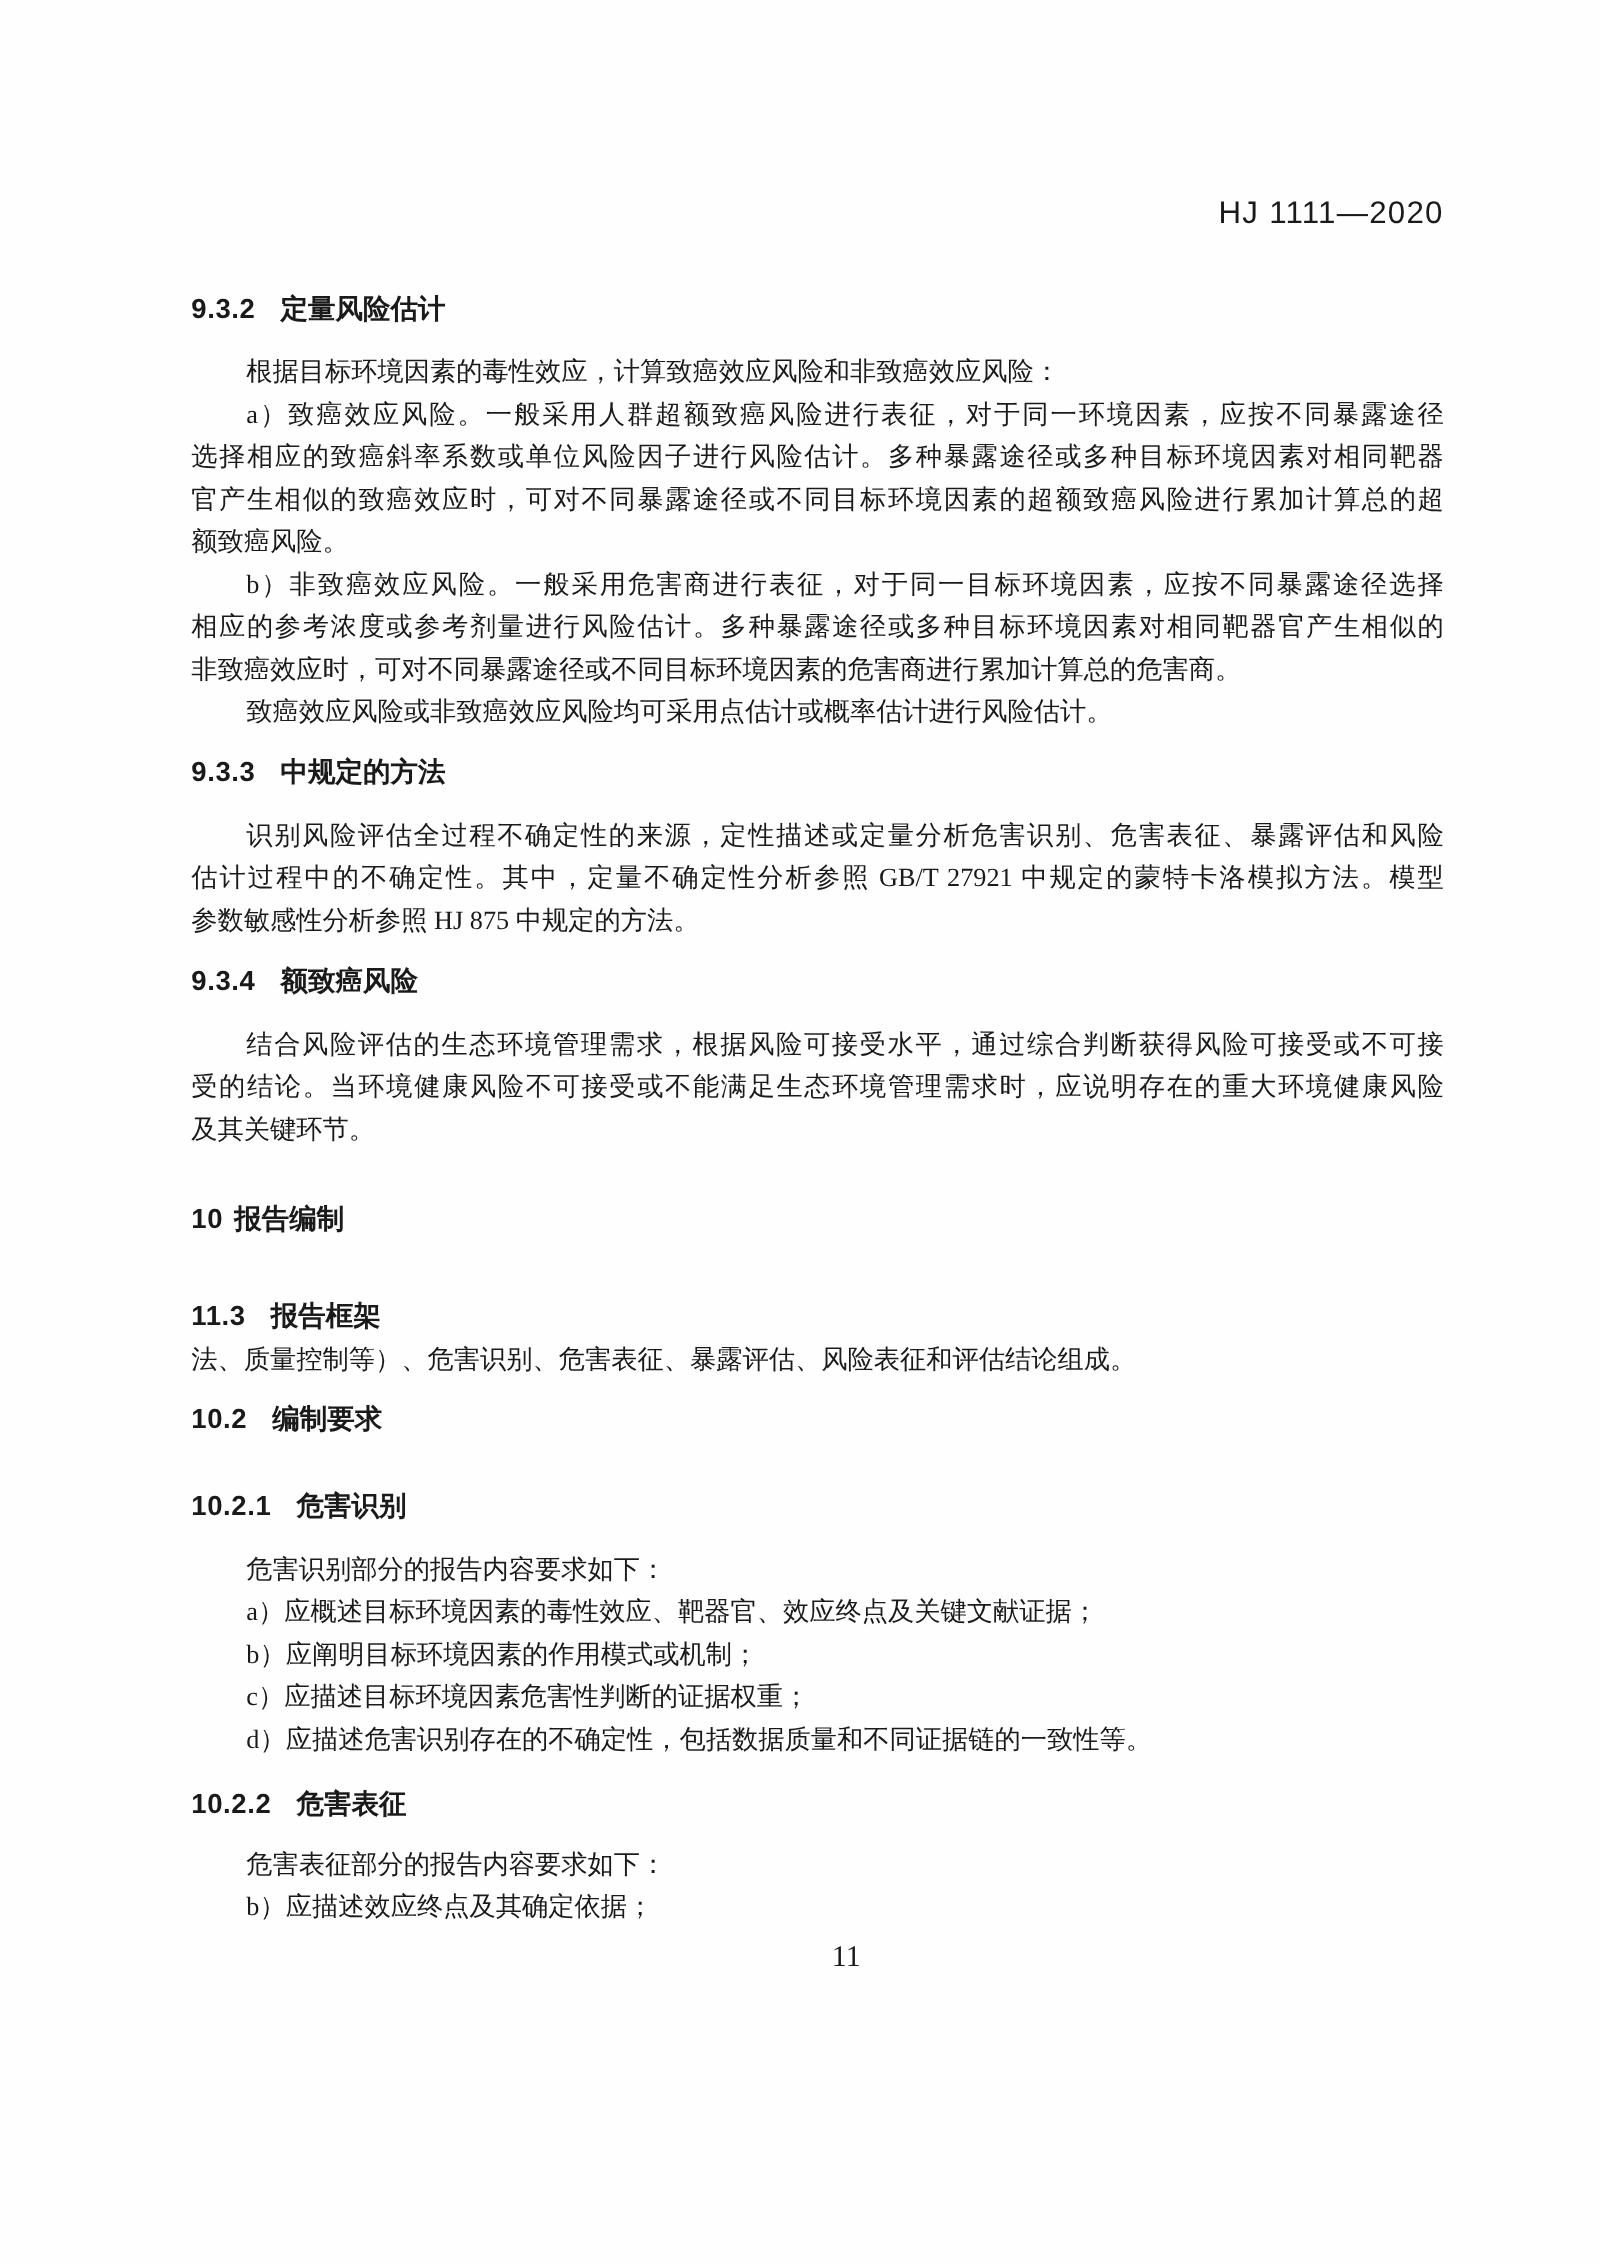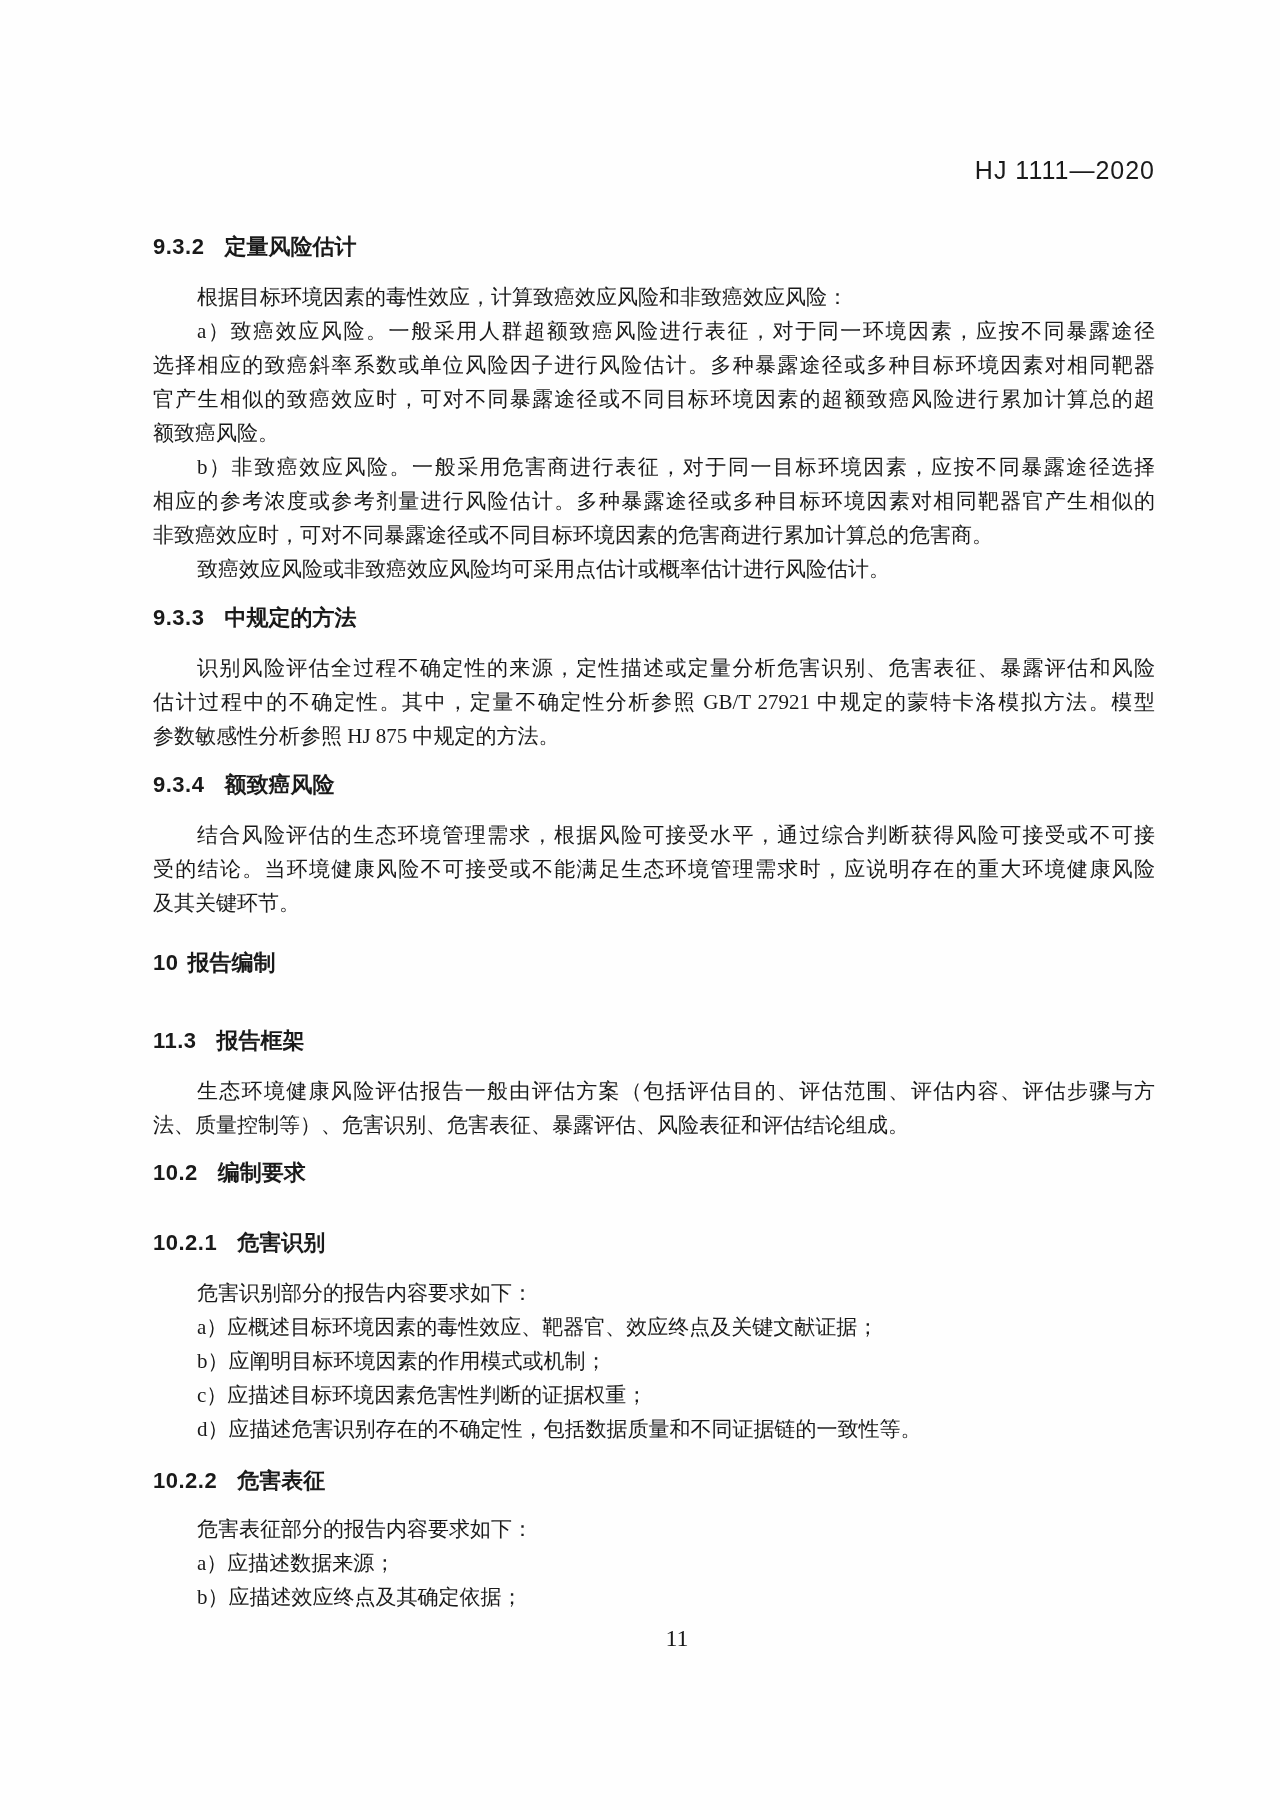--- a/index.html
+++ b/index.html
@@ -88,38 +88,36 @@
   <div class="ln ind fill" style="margin-top:16px">识别风险评估全过程不确定性的来源，定性描述或定量分析危害识别、危害表征、暴露评估和风险</div>
   <div class="ln fill">估计过程中的不确定性。其中，定量不确定性分析参照 GB/T 27921 中规定的蒙特卡洛模拟方法。模型</div>
   <div class="ln">参数敏感性分析参照 HJ 875 中规定的方法。</div>
 
   <div class="heading" style="margin-top:15px"><span class="hnum">9.3.4</span><span>额致癌风险</span></div>
 
   <div class="ln ind fill" style="margin-top:16px">结合风险评估的生态环境管理需求，根据风险可接受水平，通过综合判断获得风险可接受或不可接</div>
   <div class="ln fill">受的结论。当环境健康风险不可接受或不能满足生态环境管理需求时，应说明存在的重大环境健康风险</div>
   <div class="ln">及其关键环节。</div>
 
-  <div class="heading chapter" style="margin-top:26px"><span class="hnum">10</span><span>报告编制</span></div>
+  <div class="heading chapter" style="margin-top:38px"><span class="hnum">10</span><span>报告编制</span></div>
 
   <div class="heading" style="margin-top:44px"><span class="hnum">11.3</span><span>报告框架</span></div>
 
-  <div class="ln ind fill" style="margin-top:16px">生态环境健康风险评估报告一般由评估方案（包括评估目的、评估范围、评估内容、评估步骤与方</div>
   <div class="ln">法、质量控制等）、危害识别、危害表征、暴露评估、风险表征和评估结论组成。</div>
 
   <div class="heading" style="margin-top:14px"><span class="hnum">10.2</span><span>编制要求</span></div>
 
   <div class="heading" style="margin-top:36px"><span class="hnum">10.2.1</span><span>危害识别</span></div>
 
   <div class="ln ind" style="margin-top:16px">危害识别部分的报告内容要求如下：</div>
   <div class="ln ind">a）应概述目标环境因素的毒性效应、靶器官、效应终点及关键文献证据；</div>
   <div class="ln ind">b）应阐明目标环境因素的作用模式或机制；</div>
   <div class="ln ind">c）应描述目标环境因素危害性判断的证据权重；</div>
   <div class="ln ind">d）应描述危害识别存在的不确定性，包括数据质量和不同证据链的一致性等。</div>
 
   <div class="heading" style="margin-top:18px"><span class="hnum">10.2.2</span><span>危害表征</span></div>
 
   <div class="ln ind" style="margin-top:14px">危害表征部分的报告内容要求如下：</div>
-  <div class="ln ind">a）应描述数据来源；</div>
   <div class="ln ind">b）应描述效应终点及其确定依据；</div>
 
   <div class="pageno" style="margin-top:7px">11</div>
 
 </div>
 
 </body></html>

